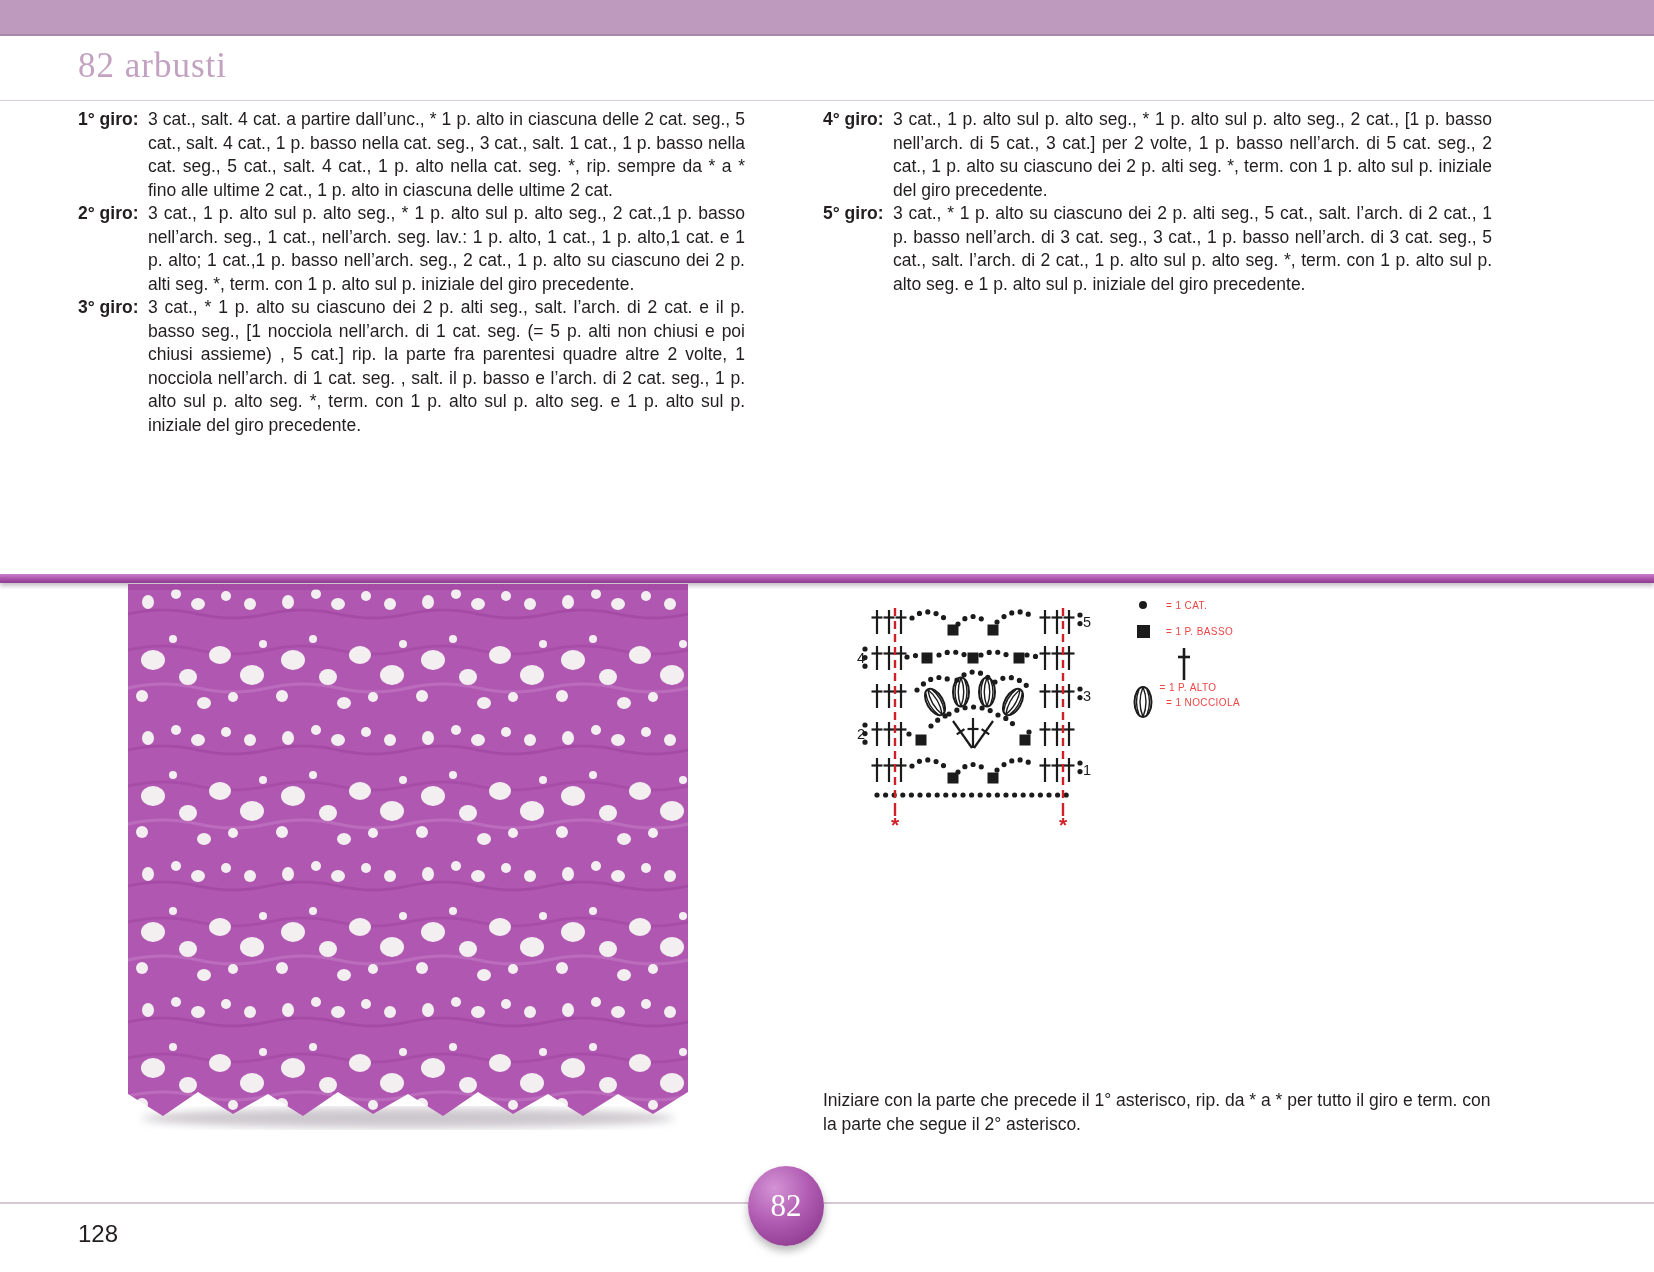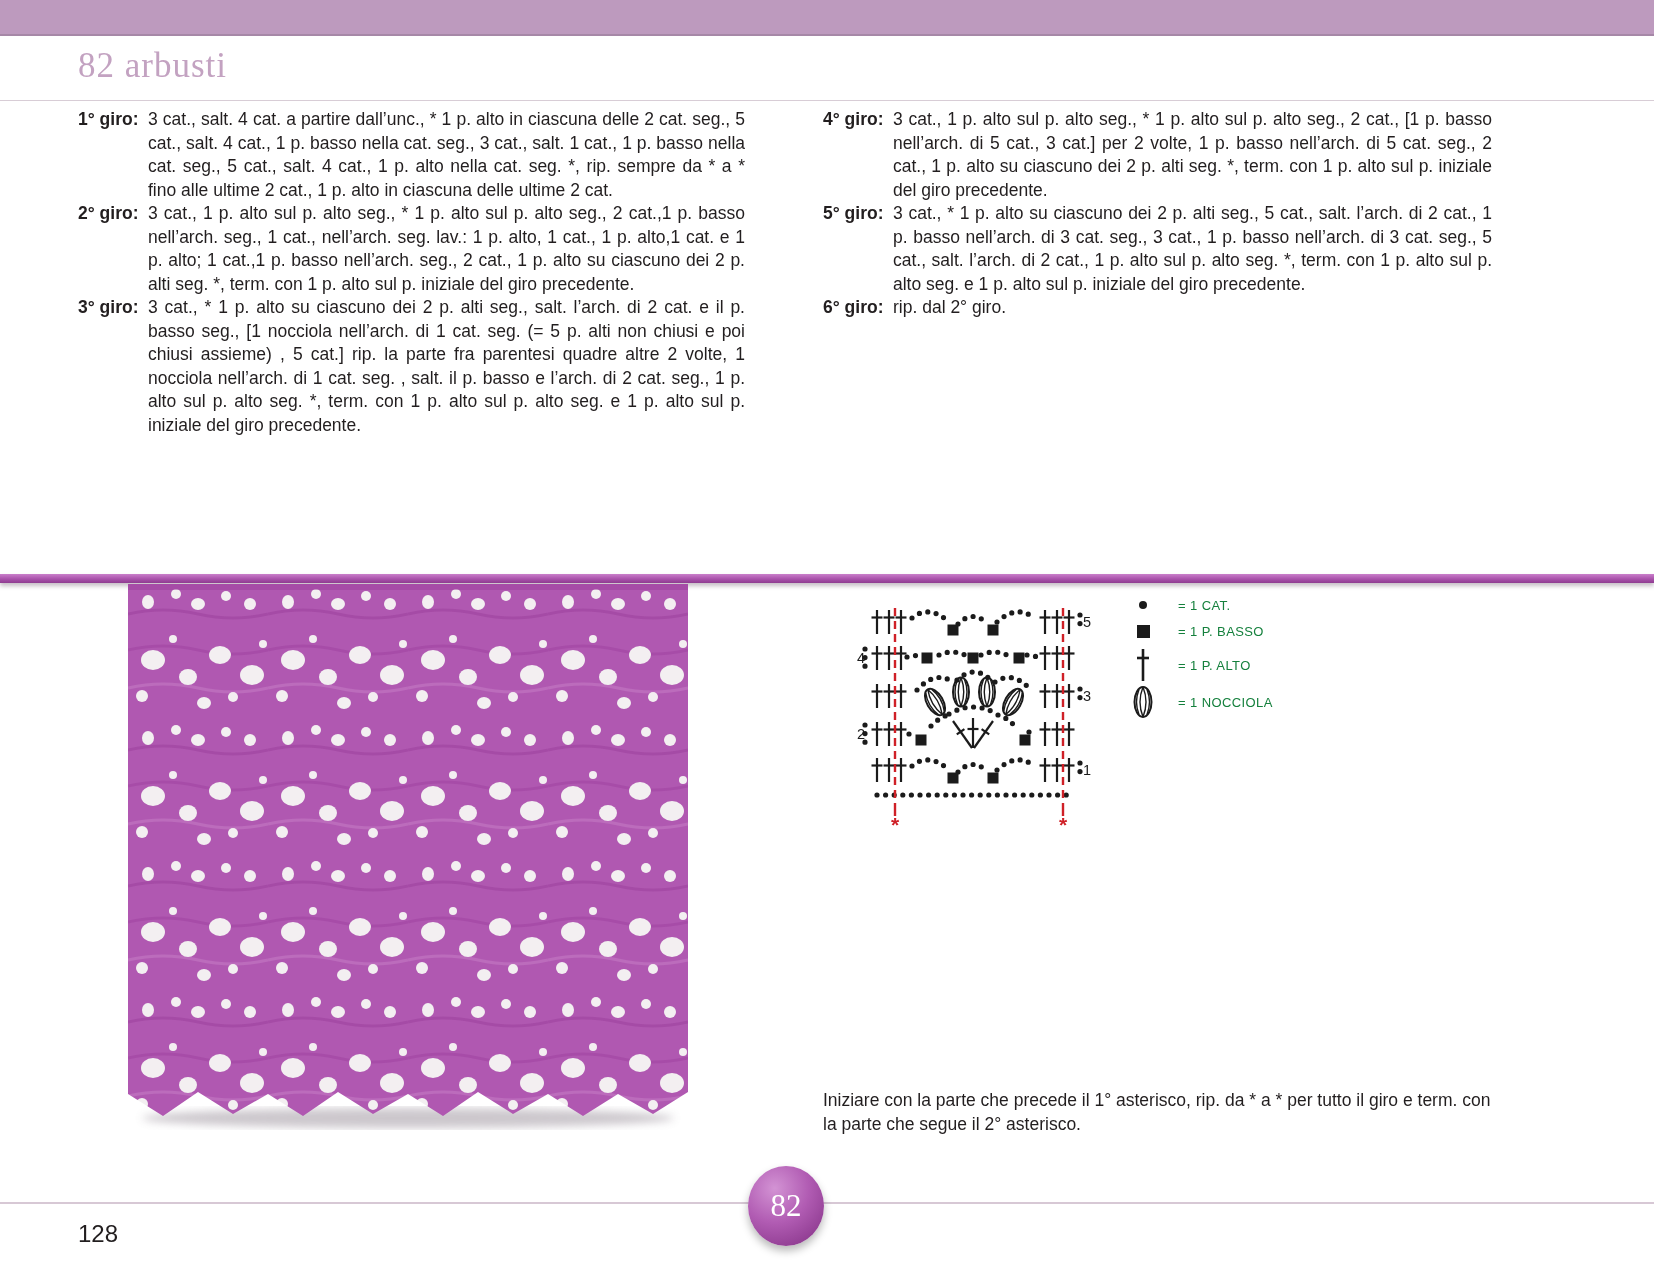--- a/index.html
+++ b/index.html
@@ -21,24 +21,24 @@
   .strand{position:absolute;left:0;top:574px;width:1654px;height:9px;
           background:linear-gradient(#ca7fcb,#a952ab 55%,#8e3c90);
           box-shadow:0 3px 4px rgba(90,70,90,.35);}
   .swatch{position:absolute;left:128px;top:584px;}
   .chart{position:absolute;left:855px;top:598px;}
 
   .legend{position:absolute;left:1128px;top:594px;}
   .legend-row{display:flex;align-items:center;}
   .legend-row.r1{height:22px;}
   .legend-row.r2{height:30px;}
-  .legend-row.r3{height:38px;}
+  .legend-row.r3{height:38px;flex-direction:column;}
   .legend-row.r4{height:36px;}
   .li{width:30px;display:flex;justify-content:center;align-items:center;}
-  .legend-label{font-size:13px;margin-left:20px;letter-spacing:.4px;color:#15803d;}
+  .legend-label{font-size:10px;margin-left:8px;letter-spacing:.4px;color:#ef4444;}
   .dot-ic{width:8px;height:8px;border-radius:50%;background:#1b1b1b;}
   .sq-ic{width:13px;height:13px;background:#1b1b1b;}
 
   .note{position:absolute;left:823px;top:1088px;width:684px;font-size:17.5px;line-height:24px;margin:0;}
   .footer-line{position:absolute;left:0;top:1202px;width:100%;height:2px;background:#d7c8d5;}
   .pagenum{position:absolute;left:78px;top:1220px;font-size:24px;}
   .ball{position:absolute;left:748px;top:1166px;width:76px;height:80px;border-radius:50%;
         background:radial-gradient(circle at 35% 28%,#d393d4,#b15cb3 45%,#8d3a8f 85%,#7a2f7c);
         display:flex;align-items:center;justify-content:center;
         box-shadow:0 5px 9px rgba(0,0,0,.28);}
@@ -64,21 +64,20 @@
 
   <div class="col left">
     <p class="giro"><b>1° giro:</b><span>3 cat., salt. 4 cat. a partire dall’unc., * 1 p. alto in ciascuna delle 2 cat. seg., 5 cat., salt. 4 cat., 1 p. basso nella cat. seg., 3 cat., salt. 1 cat., 1 p. basso nella cat. seg., 5 cat., salt. 4 cat., 1 p. alto nella cat. seg. *, rip. sempre da * a * fino alle ultime 2 cat., 1 p. alto in ciascuna delle ultime 2 cat.</span></p>
     <p class="giro"><b>2° giro:</b><span>3 cat., 1 p. alto sul p. alto seg., * 1 p. alto sul p. alto seg., 2 cat.,1 p. basso nell’arch. seg., 1 cat., nell’arch. seg. lav.: 1 p. alto, 1 cat., 1 p. alto,1 cat. e 1 p. alto; 1 cat.,1 p. basso nell’arch. seg., 2 cat., 1 p. alto su ciascuno dei 2 p. alti seg. *, term. con 1 p. alto sul p. iniziale del giro precedente.</span></p>
     <p class="giro"><b>3° giro:</b><span>3 cat., * 1 p. alto su ciascuno dei 2 p. alti seg., salt. l’arch. di 2 cat. e il p. basso seg., [1 nocciola nell’arch. di 1 cat. seg. (= 5 p. alti non chiusi e poi chiusi assieme) , 5 cat.] rip. la parte fra parentesi quadre altre 2 volte, 1 nocciola nell’arch. di 1 cat. seg. , salt. il p. basso e l’arch. di 2 cat. seg., 1 p. alto sul p. alto seg. *, term. con 1 p. alto sul p. alto seg. e 1 p. alto sul p. iniziale del giro precedente.</span></p>
   </div>
 
   <div class="col right">
     <p class="giro"><b>4° giro:</b><span>3 cat., 1 p. alto sul p. alto seg., * 1 p. alto sul p. alto seg., 2 cat., [1 p. basso nell’arch. di 5 cat., 3 cat.] per 2 volte, 1 p. basso nell’arch. di 5 cat. seg., 2 cat., 1 p. alto su ciascuno dei 2 p. alti seg. *, term. con 1 p. alto sul p. iniziale del giro precedente.</span></p>
     <p class="giro"><b>5° giro:</b><span>3 cat., * 1 p. alto su ciascuno dei 2 p. alti seg., 5 cat., salt. l’arch. di 2 cat., 1 p. basso nell’arch. di 3 cat. seg., 3 cat., 1 p. basso nell’arch. di 3 cat. seg., 5 cat., salt. l’arch. di 2 cat., 1 p. alto sul p. alto seg. *, term. con 1 p. alto sul p. alto seg. e 1 p. alto sul p. iniziale del giro precedente.</span></p>
-    <p class="giro"><b>6° giro:</b><span>rip. dal 2° giro.</span></p>
   </div>
 
   <div class="strand"></div>
 
   <svg class="swatch" width="560" height="560" viewBox="0 0 560 560">
     <defs>
       <pattern id="lace" width="140" height="136" patternUnits="userSpaceOnUse">
         <rect width="140" height="136" fill="#b058b1"></rect>
         <path d="M0,30 Q35,22 70,30 T140,30" fill="none" stroke="#9c3f9d" stroke-width="3" opacity="0.55"></path>
         <path d="M0,66 Q35,58 70,66 T140,66" fill="none" stroke="#9c3f9d" stroke-width="3" opacity="0.45"></path>

